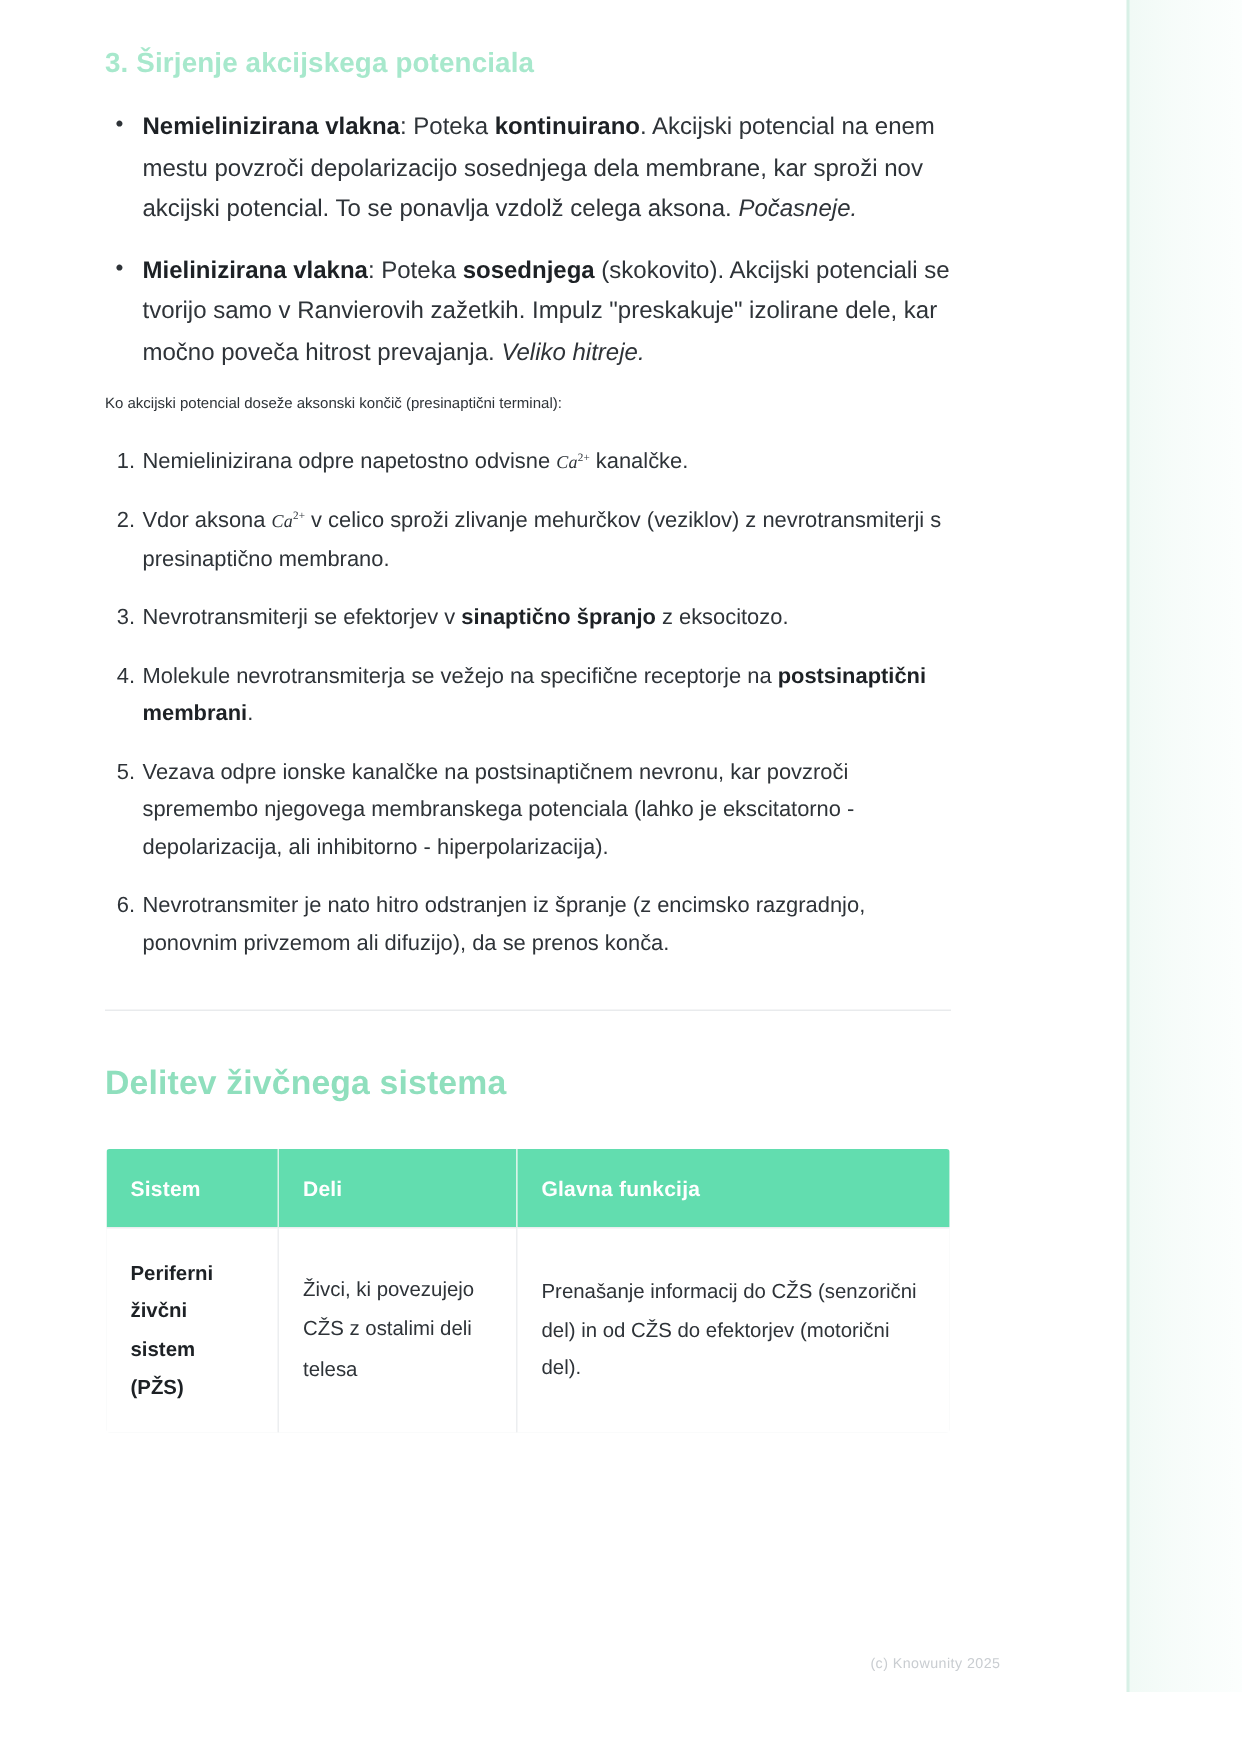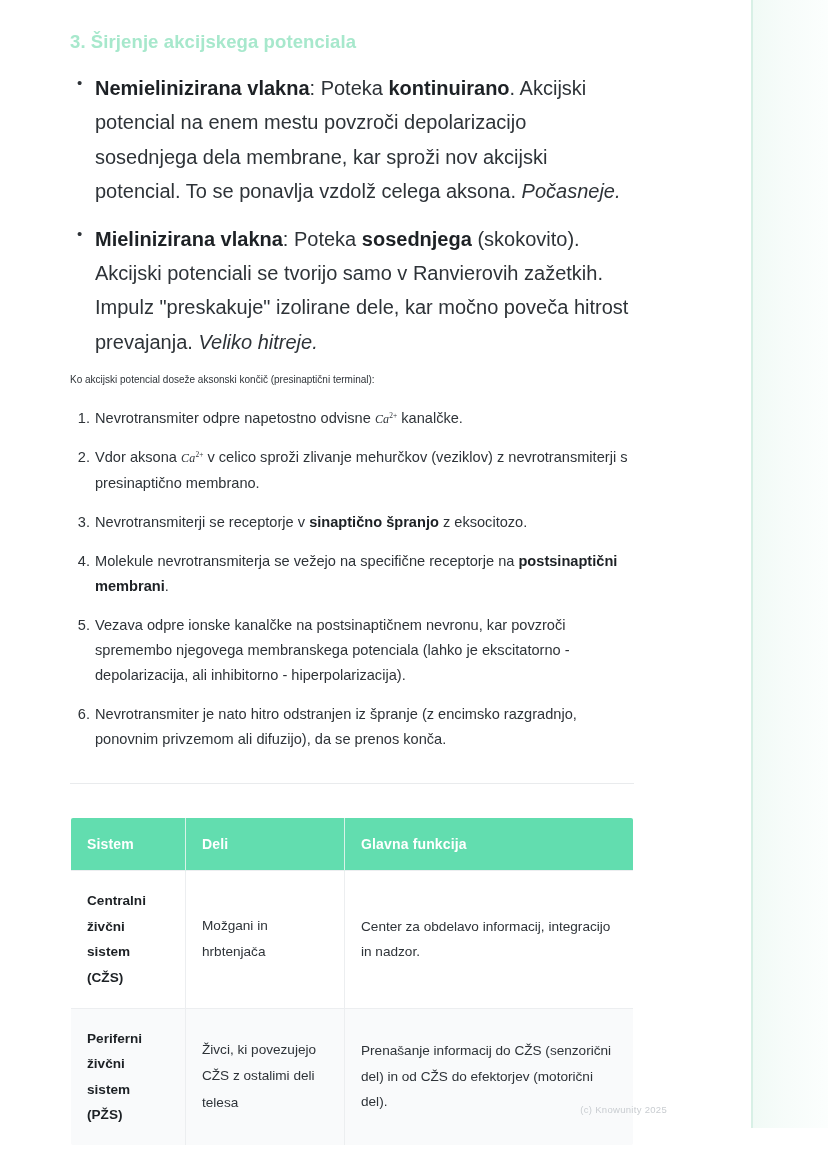--- a/index.html
+++ b/index.html
@@ -79,21 +79,21 @@
   }
 
   ul.bullet-list {
     list-style: none;
     margin: 0 0 6px 0;
     padding: 0;
   }
   ul.bullet-list > li {
     position: relative;
     padding-left: 25px;
-    font-size: 20px;
+    font-size: 16px;
     line-height: 1.72;
     color: #2e3338;
     margin-bottom: 13px;
   }
   ul.bullet-list > li::before {
     content: "\2022";
     position: absolute;
     left: 7px;
     top: -1px;
     font-size: 15px;
@@ -228,68 +228,59 @@
       <li>
         <strong>Mielinizirana vlakna</strong><span>: Poteka </span><strong>sosednjega</strong><span> (skokovito). Akcijski potenciali se tvorijo samo v Ranvierovih zažetkih. Impulz "preskakuje" izolirane dele, kar močno poveča hitrost prevajanja. </span><em>Veliko hitreje.</em>
       </li>
     </ul>
 
 
     <p class="body-text">Ko akcijski potencial doseže aksonski končič (presinaptični terminal):</p>
 
     <ol class="num-list">
       <li>
-        <span>Nevrotransmiter odpre napetostno odvisne </span><span class="math"><span>Ca</span><sup>2+</sup></span><span> kanalčke.</span>
+        <span>Nemielinizirana odpre napetostno odvisne </span><span class="math"><span>Ca</span><sup>2+</sup></span><span> kanalčke.</span>
       </li>
       <li>
         <span>Vdor aksona </span><span class="math"><span>Ca</span><sup>2+</sup></span><span> v celico sproži zlivanje mehurčkov (veziklov) z nevrotransmiterji s presinaptično membrano.</span>
       </li>
       <li>
-        <span>Nevrotransmiterji se receptorje v </span><strong>sinaptično špranjo</strong><span> z eksocitozo.</span>
+        <span>Nevrotransmiterji se efektorjev v </span><strong>sinaptično špranjo</strong><span> z eksocitozo.</span>
       </li>
       <li>
         <span>Molekule nevrotransmiterja se vežejo na specifične receptorje na </span><strong>postsinaptični membrani</strong><span>.</span>
       </li>
       <li>
         <span>Vezava odpre ionske kanalčke na postsinaptičnem nevronu, kar povzroči spremembo njegovega membranskega potenciala (lahko je ekscitatorno - depolarizacija, ali inhibitorno - hiperpolarizacija).</span>
       </li>
       <li>
         <span>Nevrotransmiter je nato hitro odstranjen iz špranje (z encimsko razgradnjo, ponovnim privzemom ali difuzijo), da se prenos konča.</span>
       </li>
     </ol>
 
     <hr class="divider">
 
+    <h2 class="big-heading">Delitev živčnega sistema</h2>
 
     <table class="data-table">
       <colgroup>
         <col class="c1">
           <col class="c2">
           <col class="c3">
       </colgroup>
       <thead>
         <tr>
           <th>Sistem</th>
           <th>Deli</th>
           <th>Glavna funkcija</th>
         </tr>
       </thead>
       <tbody>
         <tr>
           <td class="first-col">
-            <span class="wrap-word">Centralni</span>
-            <span class="wrap-word">živčni</span>
-            <span class="wrap-word">sistem</span>
-            <span class="wrap-word">(CŽS)</span>
-          </td>
-          <td class="narrow-col">Možgani in hrbtenjača</td>
-          <td>Center za obdelavo informacij, integracijo in nadzor.</td>
-        </tr>
-        <tr>
-          <td class="first-col">
             <span class="wrap-word">Periferni</span>
             <span class="wrap-word">živčni</span>
             <span class="wrap-word">sistem</span>
             <span class="wrap-word">(PŽS)</span>
           </td>
           <td class="narrow-col">Živci, ki povezujejo CŽS z ostalimi deli telesa</td>
           <td>Prenašanje informacij do CŽS (senzorični del) in od CŽS do efektorjev (motorični del).</td>
         </tr>
       </tbody>
     </table>

